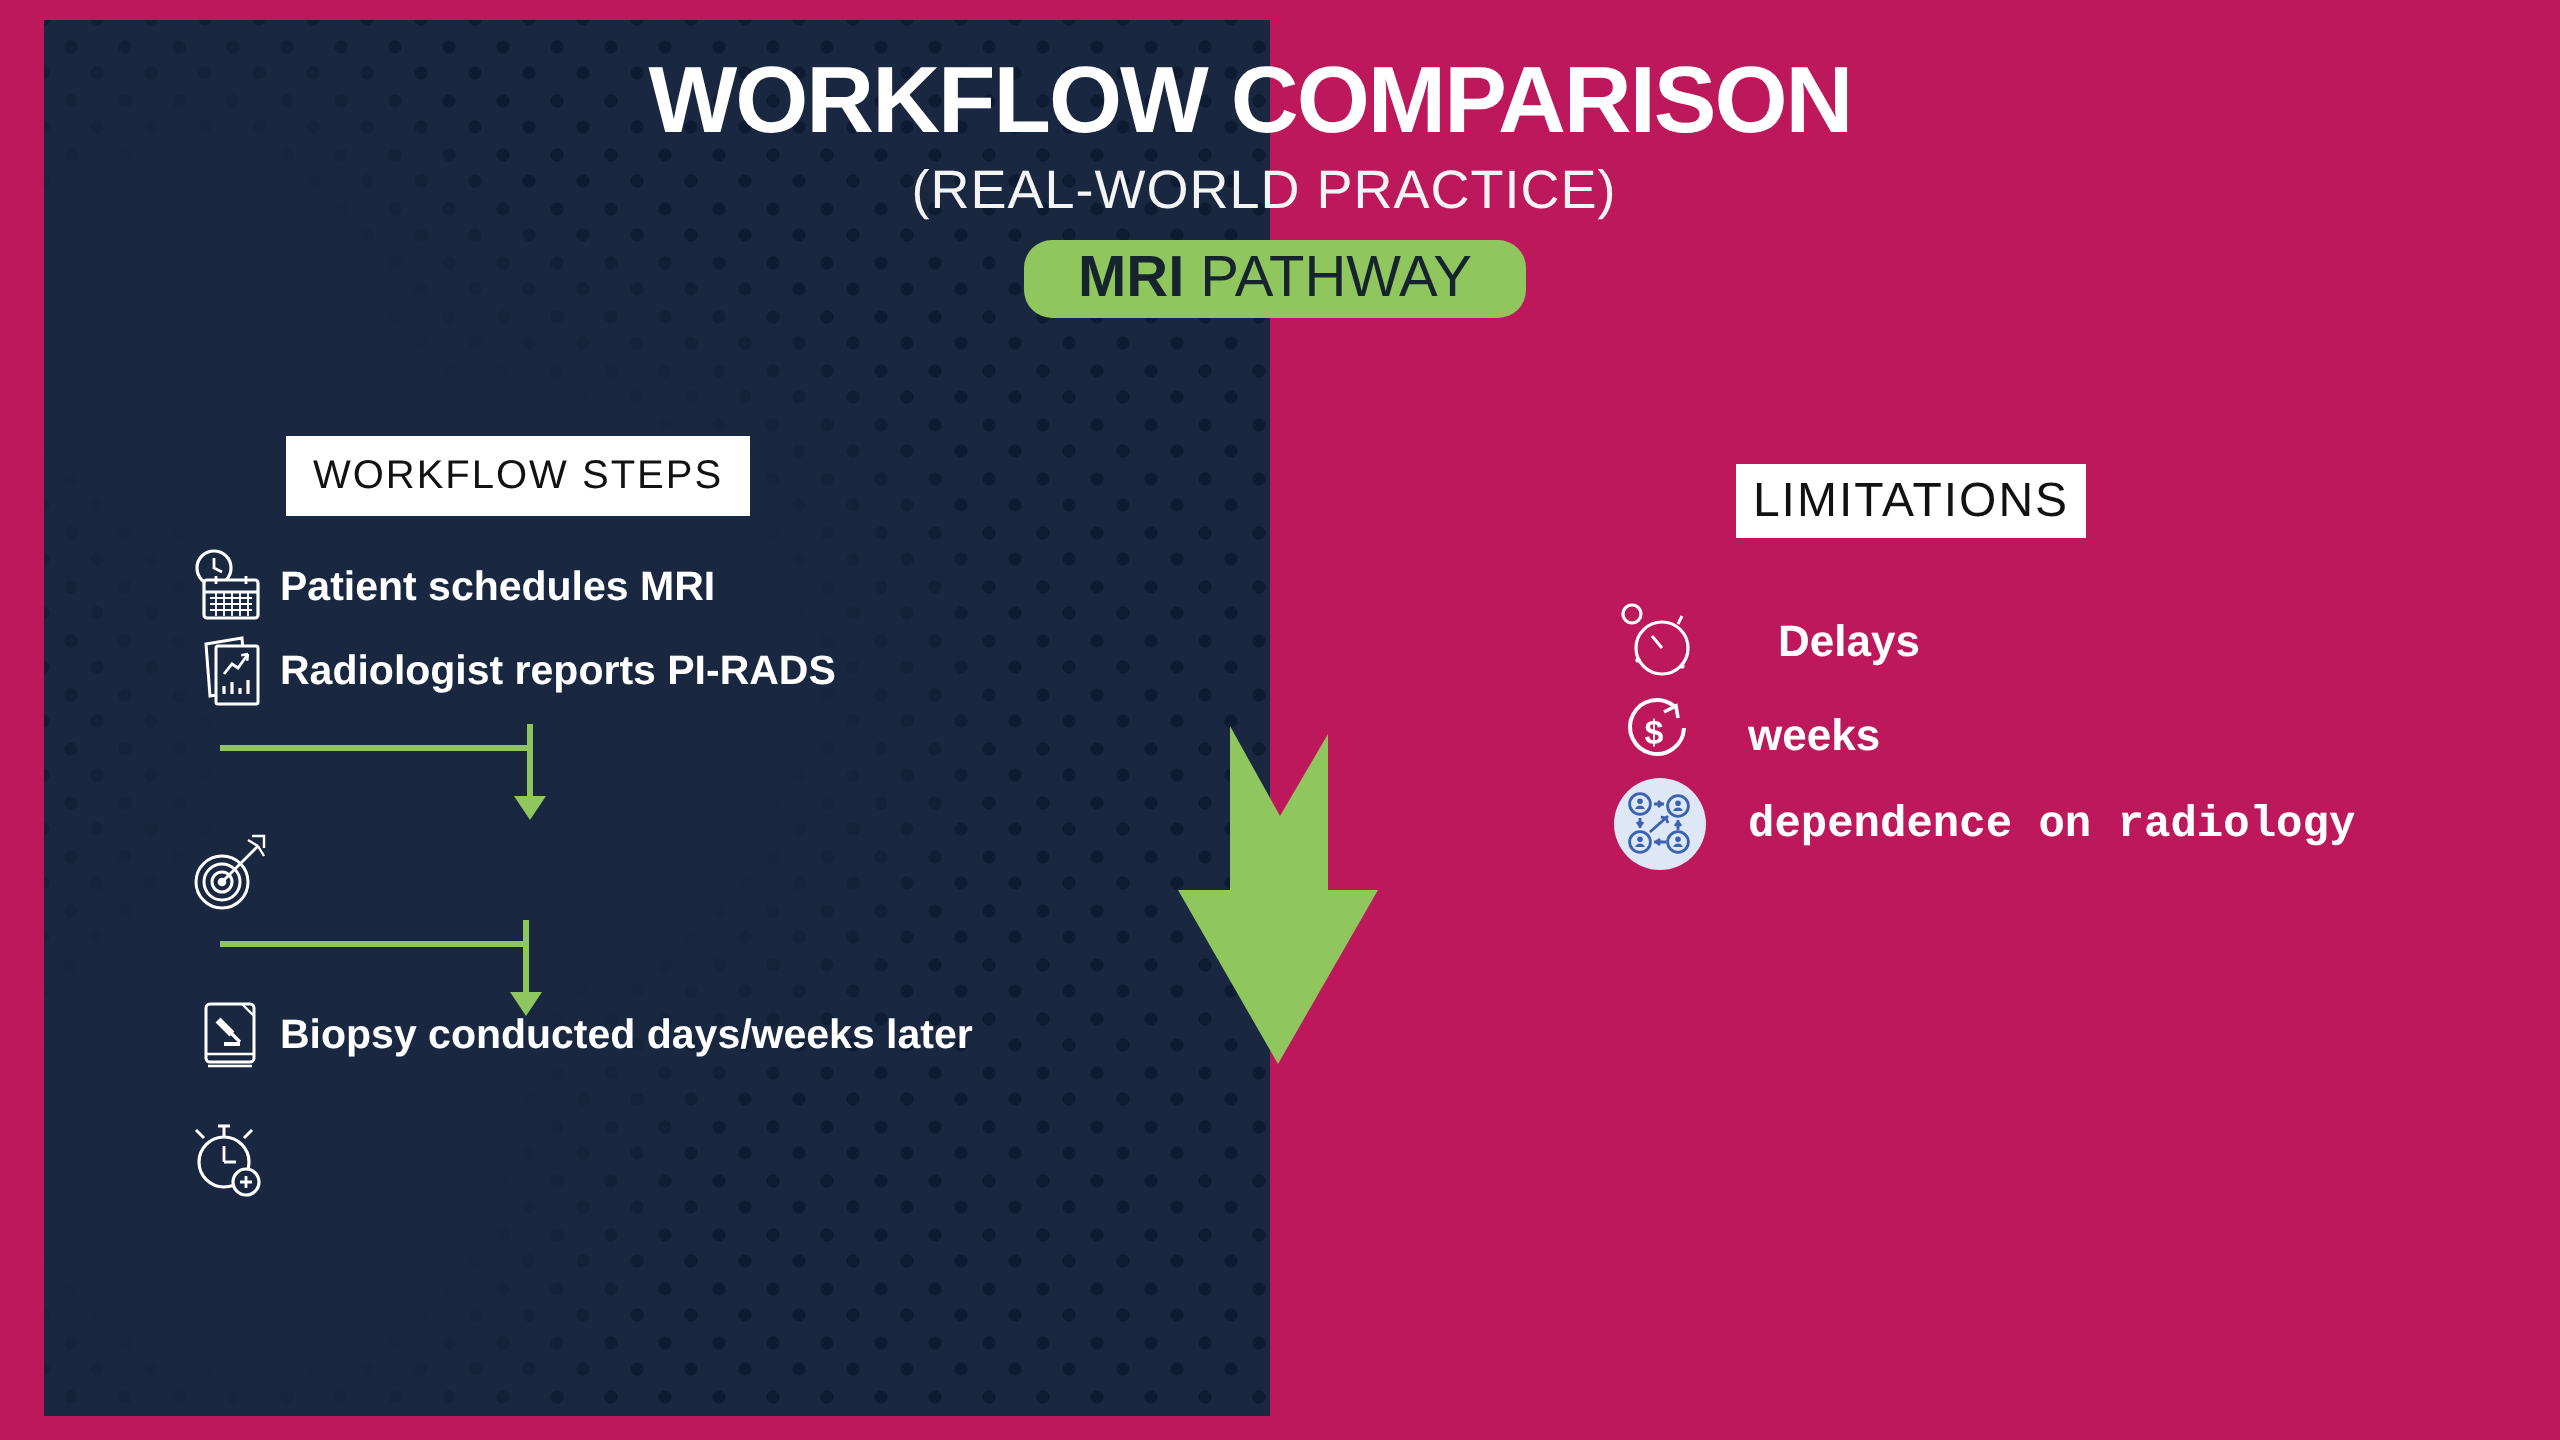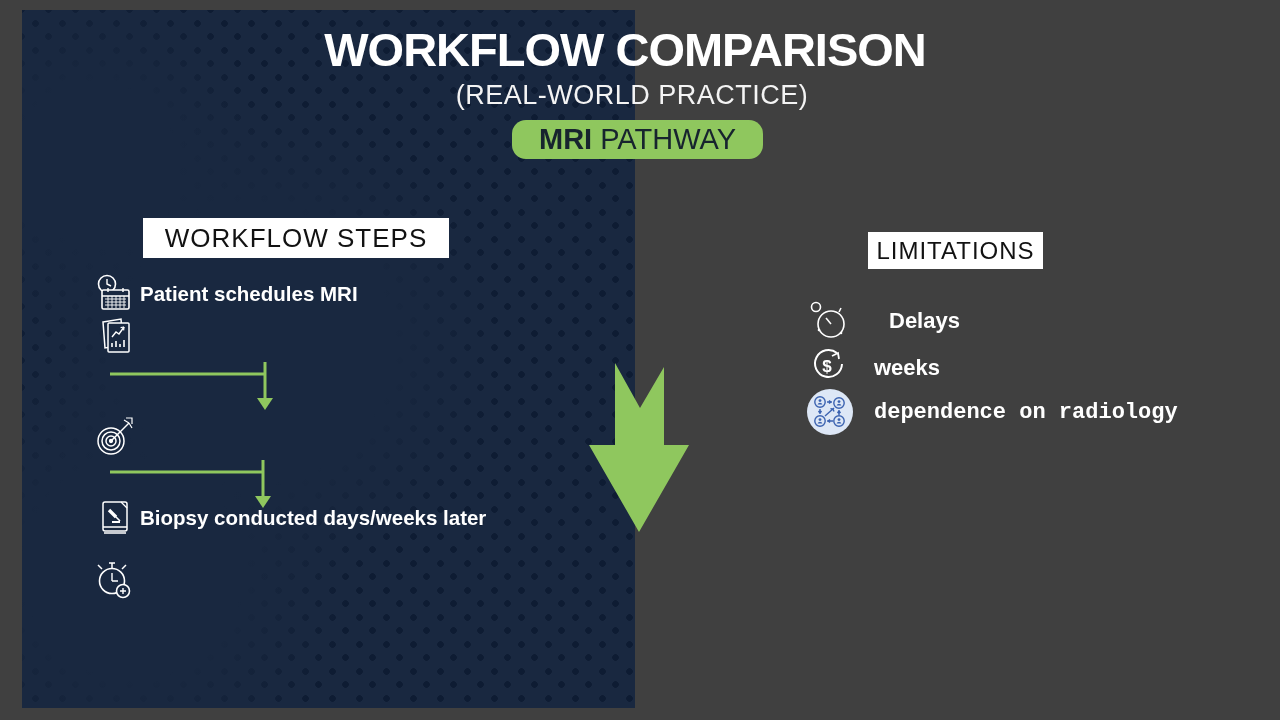--- a/index.html
+++ b/index.html
@@ -1,16 +1,16 @@
 <!DOCTYPE html>
 <html><head>
 <meta charset="utf-8">
 <style>
   html,body{margin:0;padding:0;background:#000;}
-  .stage{position:relative;width:1280px;height:720px;background:#404040;overflow:hidden;
+  .stage{position:relative;width:1280px;height:720px;background:#be185d;overflow:hidden;
          font-family:"Liberation Sans", sans-serif;color:#fff;}
   
   .panel{position:absolute;left:22px;top:10px;width:613px;height:698px;background:#192840;}
   .panel .dots{position:absolute;inset:0;
     background-image:
       radial-gradient(circle, #0e1c33 3px, rgba(14,28,51,0) 3.6px),
       radial-gradient(circle, #0e1c33 3px, rgba(14,28,51,0) 3.6px);
     background-size:27px 27px;background-position:0 0,13px 13px;}
   .panel .fade{position:absolute;inset:0;
     background:
@@ -23,21 +23,21 @@
   .subtitle{position:absolute;left:0;top:80px;width:1264px;text-align:center;
          font-size:27px;font-weight:400;letter-spacing:.5px;color:#f4f4f4;z-index:5;}
   .badge{position:absolute;left:512px;top:120px;width:251px;height:39px;border-radius:14px;
          display:flex;align-items:center;justify-content:center;z-index:5;
          font-size:29px;color:#17242e;}
   .badge .b{font-weight:bold;}
   .badge .r{font-weight:400;margin-left:8px;}
 
   .box-header{position:absolute;background:#fff;color:#121212;z-index:6;
          display:flex;align-items:center;justify-content:center;letter-spacing:1px;}
-  .wf-header{left:143px;top:218px;width:306px;height:40px;font-size:26px;}
+  .wf-header{left:143px;top:218px;width:232px;height:40px;font-size:20px;}
   .lim-header{left:868px;top:232px;width:175px;height:37px;font-size:24px;}
 
   .row{position:absolute;display:flex;align-items:center;gap:3px;z-index:6;}
   .row .label{font-weight:bold;font-size:20.5px;color:#fff;white-space:nowrap;}
   .lim-row .label{font-size:22px;}
   .icon-box{width:44px;height:44px;display:flex;align-items:center;justify-content:center;flex:0 0 auto;}
 
   .connector{position:absolute;z-index:4;}
   .big-arrow{position:absolute;left:585px;top:360px;z-index:7;}
 </style>
@@ -77,20 +77,21 @@
   <div class="row" style="left:93px;top:314px;">
     <span class="icon-box">
       <svg width="44" height="44" viewBox="0 0 44 44" fill="none" stroke="#fff" stroke-width="1.5">
         <path d="M10 8 L28 5 L30 31 L12 34 Z"></path>
         <rect x="15" y="9" width="21" height="29" rx="1" fill="#192840"></rect>
         <path d="M19 23 L23 18 L26 20 L31 13" stroke-width="1.4"></path>
         <path d="M31 13 l-3.4 .6 M31 13 l-.4 3.4" stroke-width="1.2"></path>
         <path d="M19 33 V29 M23 33 V27 M27 33 V30 M31 33 V26" stroke-width="1.6"></path>
       </svg>
     </span>
+    <span class="label">Radiologist reports PI-RADS</span>
   </div>
 
   <svg class="connector" style="left:105px;top:358px;" width="172" height="56" viewBox="0 0 172 56">
     <path d="M5 16 H160" stroke="#8fc75e" stroke-width="3" fill="none"></path>
     <path d="M160 4 V42" stroke="#8fc75e" stroke-width="3" fill="none"></path>
     <path d="M152 40 L160 52 L168 40 Z" fill="#8fc75e"></path>
   </svg>
 
   <div class="row" style="left:93px;top:415px;">
     <span class="icon-box">

